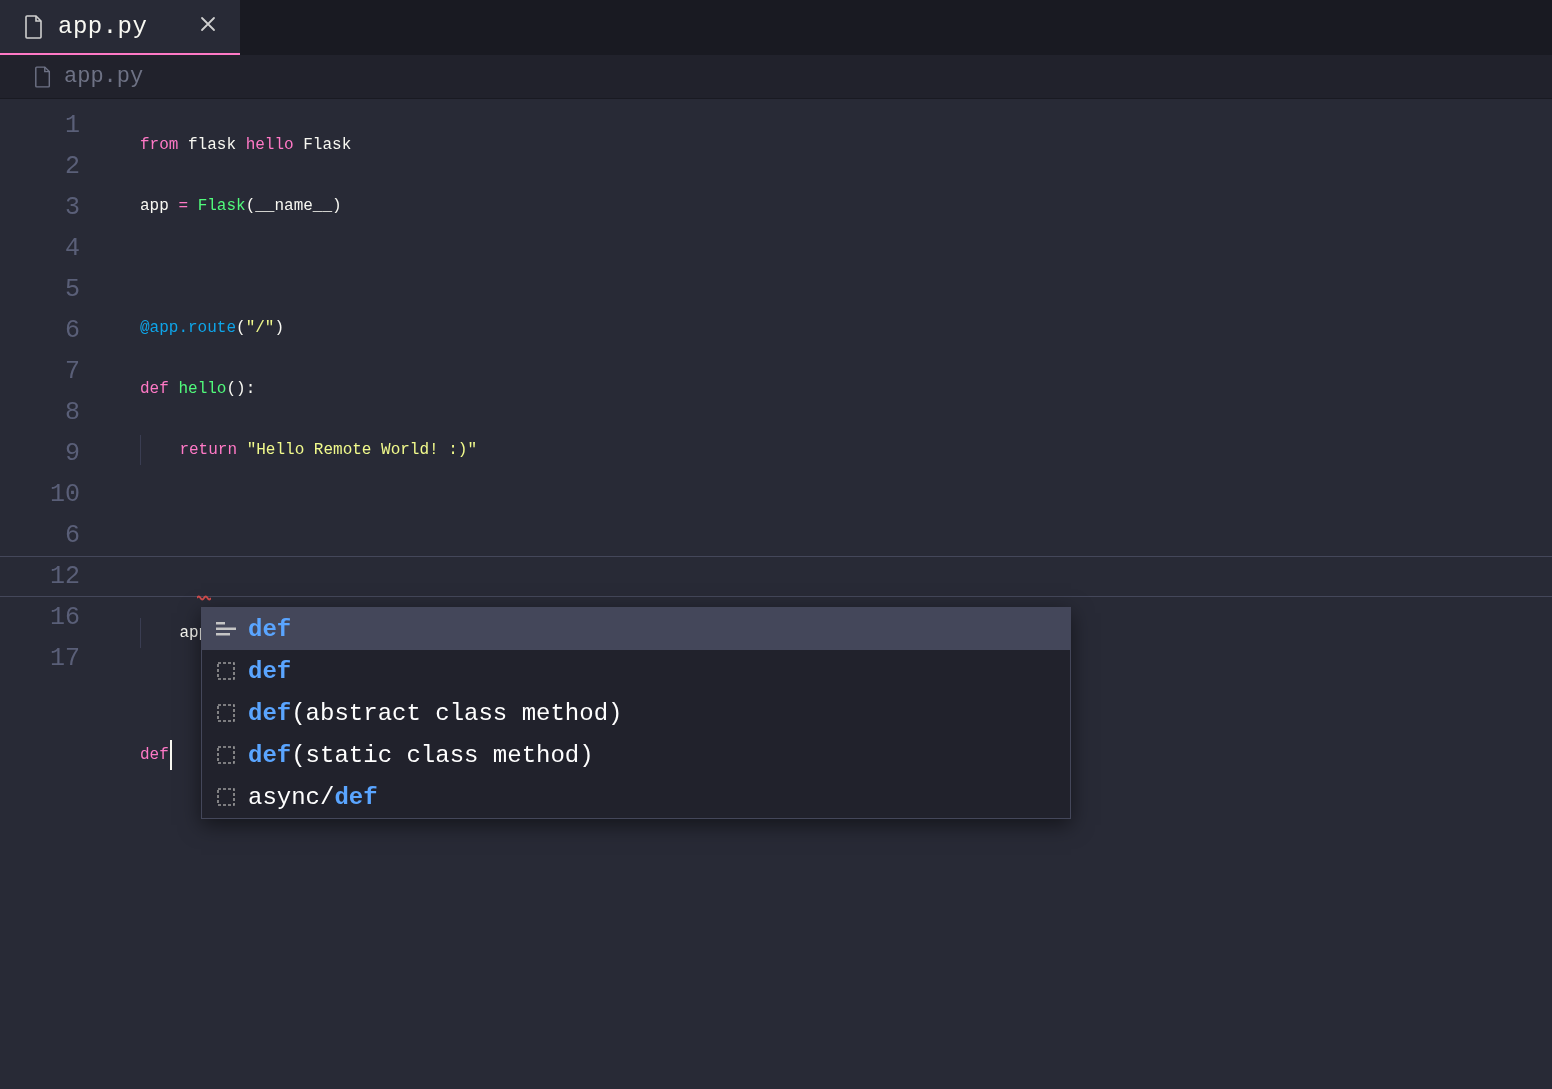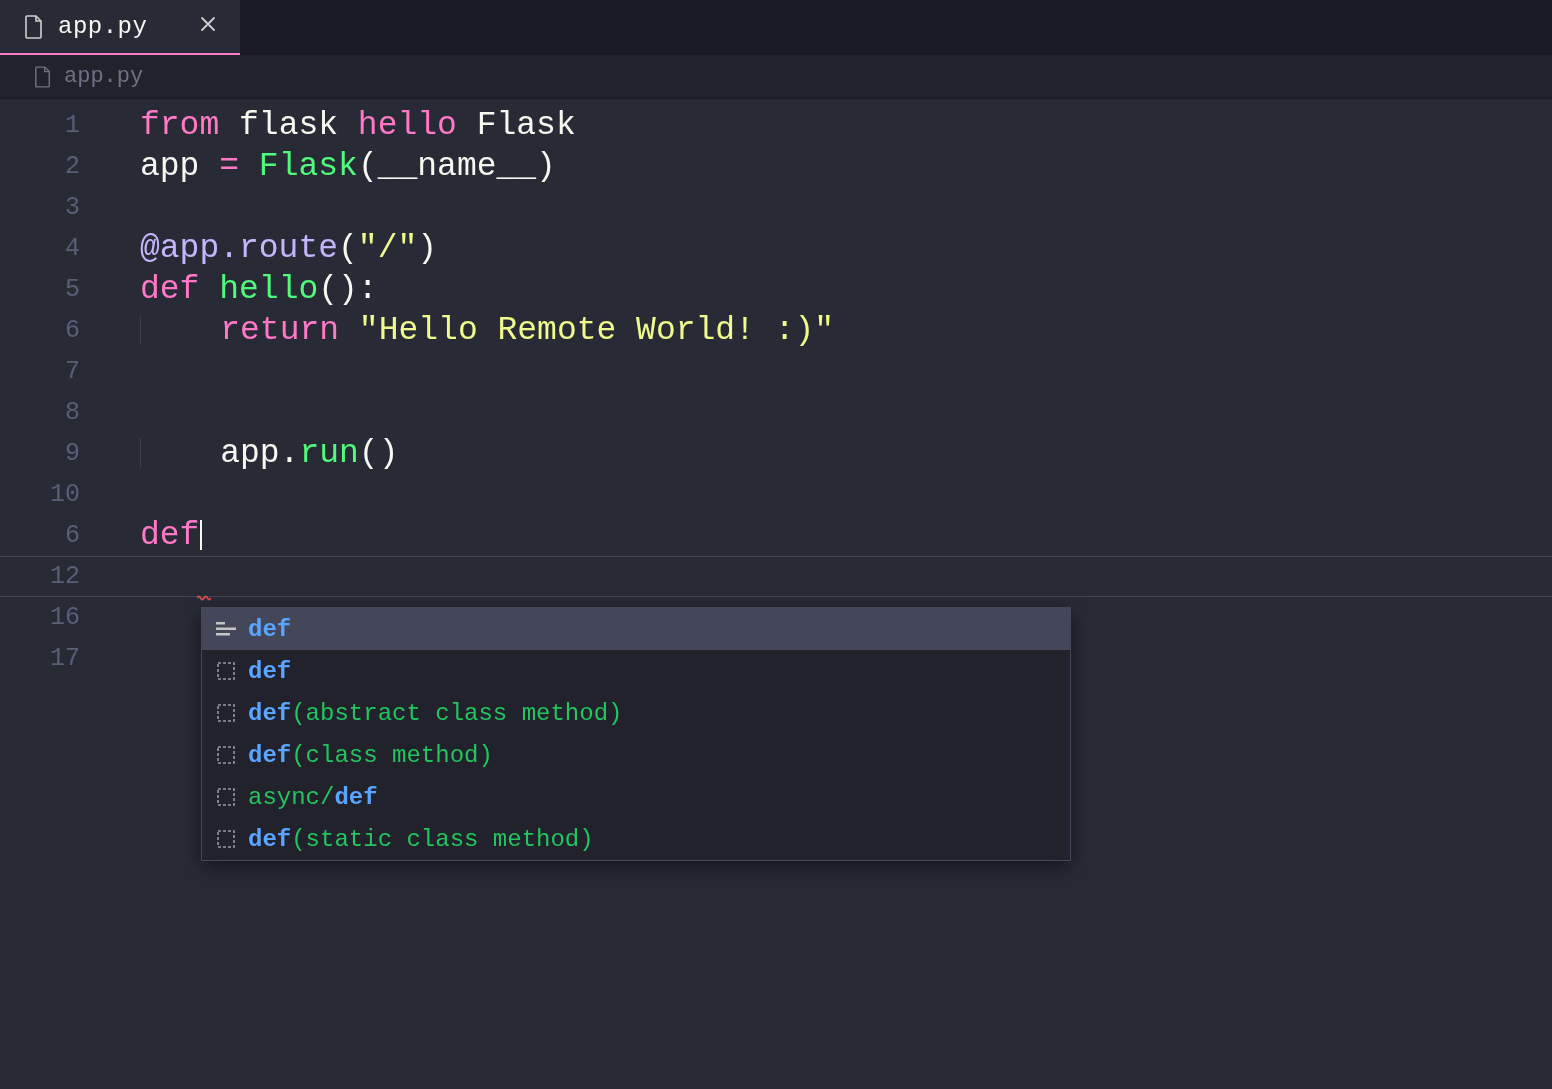--- a/index.html
+++ b/index.html
@@ -76,43 +76,44 @@
     color: #5a5f78;
     font-variant-numeric: tabular-nums;
   }
   .code-col {
     position: absolute;
     left: 140px;
     top: 6px;
     right: 0;
   }
   .line {
-    font-size: 33px;
+    font-size: 16px;
     line-height: 41px;
     height: 41px;
     white-space: pre;
     display: flex;
     align-items: center;
+    margin-top: 20px;
   }
   .indent-guide {
     display: inline-block;
     width: 1px;
     height: 30px;
     background: #3a3d52;
     margin-right: 0;
     vertical-align: middle;
     position: relative;
     top: -1px;
   }
   .tok-kw    { color: #ff79c6; }
   .tok-plain { color: #f8f8f2; }
   .tok-fn    { color: #50fa7b; }
   .tok-str   { color: #f1fa8c; }
   .tok-op    { color: #ff79c6; }
-  .tok-decor { color: #c4b5fd; }
+  .tok-decor { color: #0ea5e9; }
 
   .current-line-hl {
     position: absolute;
     left: 0;
     right: 0;
     height: 41px;
     border-top: 1px solid #44475a;
     border-bottom: 1px solid #44475a;
     top: calc(6px + 41px * 11);
     pointer-events: none;
@@ -154,21 +155,21 @@
     font-size: 24px;
     cursor: pointer;
   }
   .sug-row.selected {
     background: #44475a;
   }
   .sug-icon { width: 24px; display:flex; justify-content:center; }
   .sug-icon svg { display:block; }
   .sug-label { white-space: pre; }
   .sug-label .match { color: #5aa5ff; font-weight: 600; }
-  .sug-label .rest  { color: #22c55e; }
+  .sug-label .rest  { color: #ffffff; }
 </style>
 </head>
 <body>
 
 <div class="tab-bar">
   <div class="tab">
     <span class="file-icon">
       <svg width="20" height="24" viewBox="0 0 20 24" fill="none">
         <path d="M3 1h9l5 5v16a1 1 0 0 1-1 1H3a1 1 0 0 1-1-1V2a1 1 0 0 1 1-1z" stroke="#cfcfcf" stroke-width="1.6" fill="none"></path>
         <path d="M12 1v5h5" stroke="#cfcfcf" stroke-width="1.6" fill="none"></path>
@@ -260,32 +261,24 @@
           </svg>
         </span>
         <span class="sug-label"><span class="match">def</span><span class="rest">(abstract class method)</span></span>
       </div>
       <div class="sug-row">
         <span class="sug-icon">
           <svg width="20" height="20" viewBox="0 0 20 20">
             <rect x="2" y="2" width="16" height="16" stroke="#9a9a9a" stroke-width="1.6" fill="none" stroke-dasharray="3 2"></rect>
           </svg>
         </span>
-        <span class="sug-label"><span class="match">def</span><span class="rest">(class method)</span></span>
+        <span class="sug-label"><span class="match">def</span><span class="rest">(static class method)</span></span>
       </div>
       <div class="sug-row">
         <span class="sug-icon">
           <svg width="20" height="20" viewBox="0 0 20 20">
             <rect x="2" y="2" width="16" height="16" stroke="#9a9a9a" stroke-width="1.6" fill="none" stroke-dasharray="3 2"></rect>
           </svg>
         </span>
         <span class="sug-label"><span class="rest">async/</span><span class="match">def</span></span>
-      </div>
-      <div class="sug-row">
-        <span class="sug-icon">
-          <svg width="20" height="20" viewBox="0 0 20 20">
-            <rect x="2" y="2" width="16" height="16" stroke="#9a9a9a" stroke-width="1.6" fill="none" stroke-dasharray="3 2"></rect>
-          </svg>
-        </span>
-        <span class="sug-label"><span class="match">def</span><span class="rest">(static class method)</span></span>
       </div>
     </div>
 </div>
 
 </body></html>

